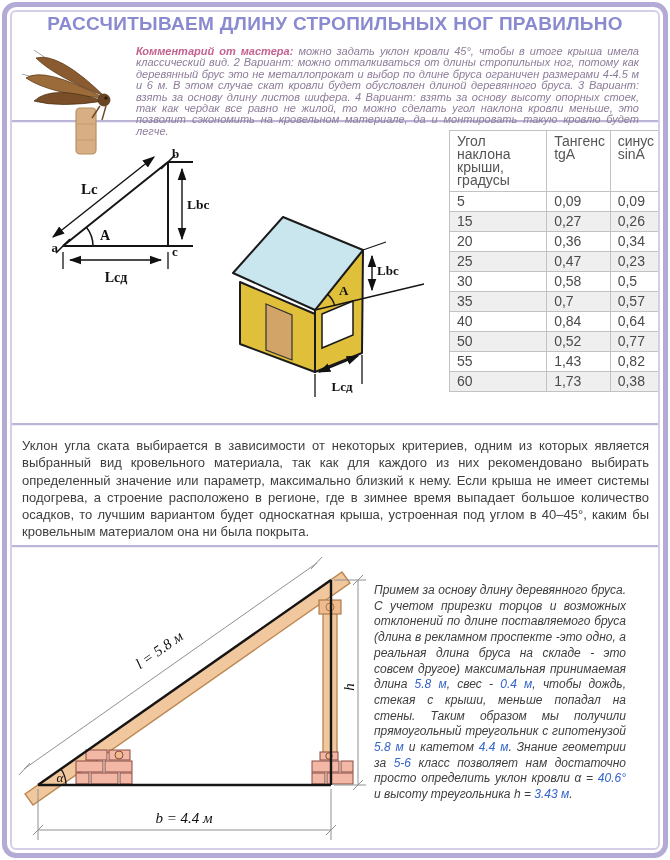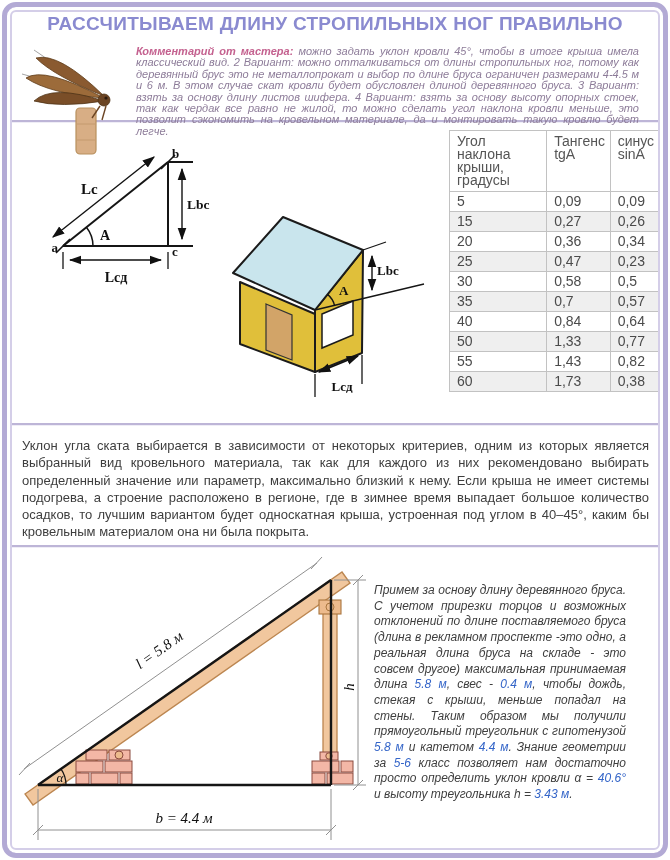--- a/index.html
+++ b/index.html
@@ -161,21 +161,21 @@
           <td>0,7</td>
           <td>0,57</td>
         </tr>
         <tr>
           <td>40</td>
           <td>0,84</td>
           <td>0,64</td>
         </tr>
         <tr>
           <td>50</td>
-          <td>1,33</td>
+          <td>0,52</td>
           <td>0,77</td>
         </tr>
         <tr>
           <td>55</td>
           <td>1,43</td>
           <td>0,82</td>
         </tr>
         <tr>
           <td>60</td>
           <td>1,73</td>

